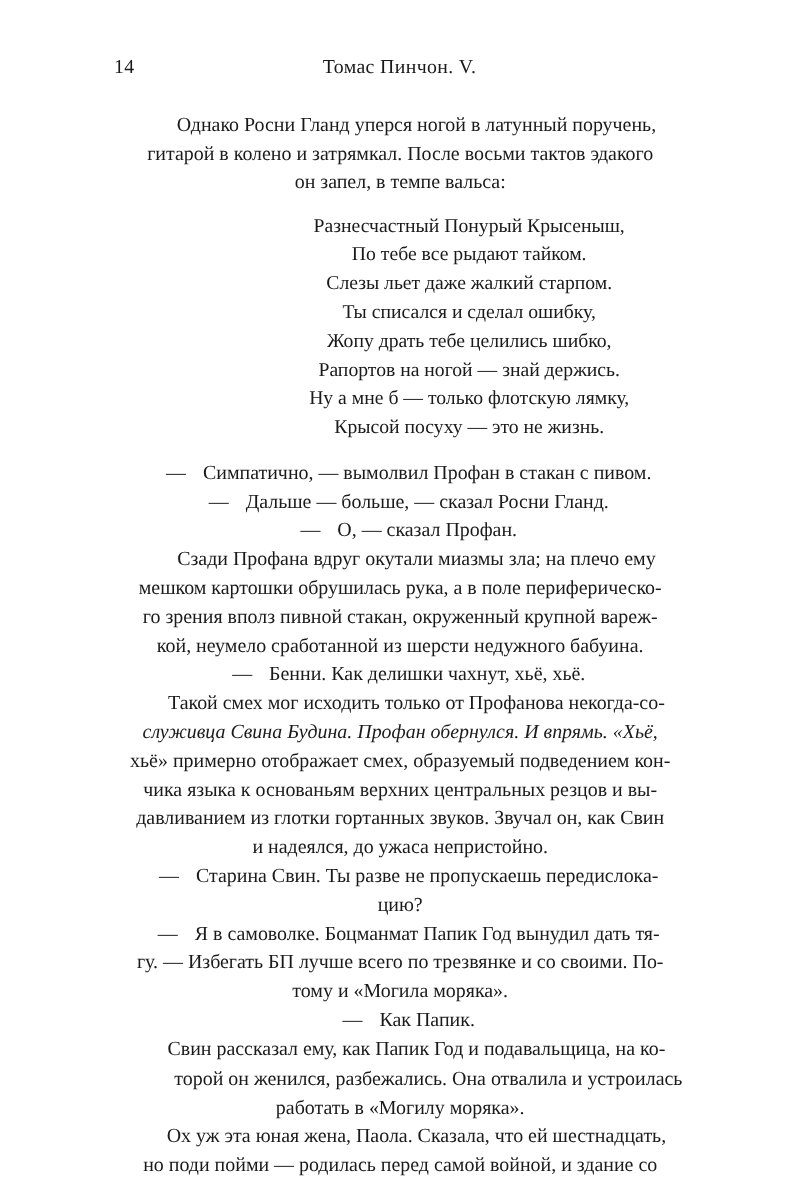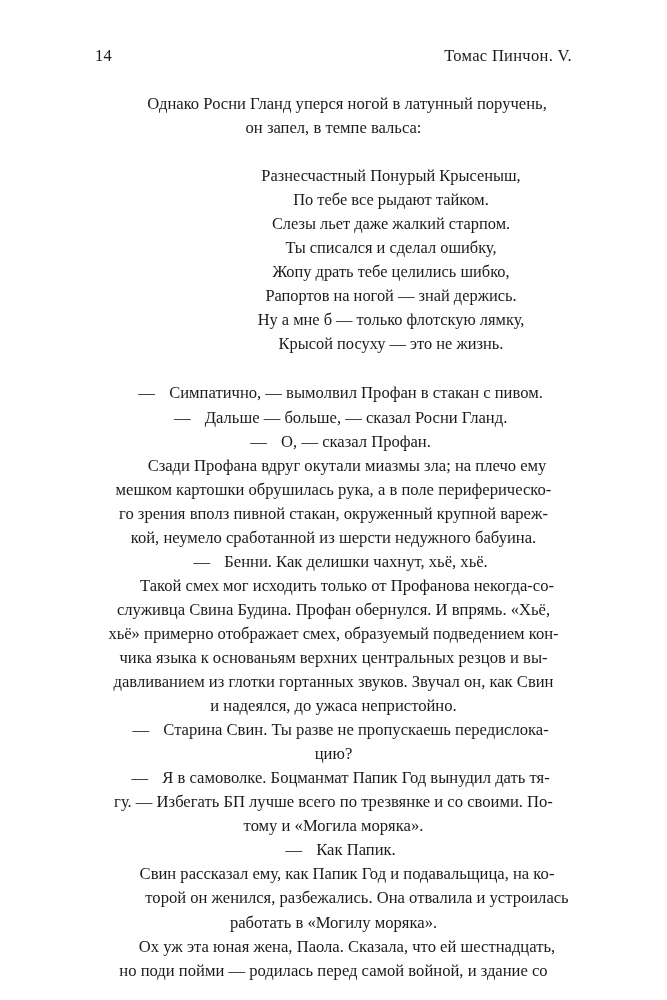--- a/index.html
+++ b/index.html
@@ -35,21 +35,21 @@
     display: flex;
     align-items: baseline;
   }
   .folio {
     font-size: 16.5px;
     line-height: 20px;
     letter-spacing: 0.2px;
   }
   .head-title {
     flex: 1;
-    text-align: right;
+    text-align: center;
     font-size: 16.5px;
     line-height: 20px;
     letter-spacing: 0.3px;
     margin-left: -18px;
   }
 
   
   .textblock {
     position: absolute;
     left: 95px;
@@ -67,21 +67,21 @@
 
   
   p.para {
     margin: 0;
   }
 
   .indent-first { padding-left: 27px; }
 
   
   .verse {
-    margin: 16px;
+    margin: 4px;
     padding-left: 115px;
   }
   .verse .line {
     font-size: 16.4px;
     line-height: 24.05px;
   }
 
   
   .dlg-dash { display: inline-block; width: 45px; }
 
@@ -95,20 +95,21 @@
 
   <div class="running-head">
     <div class="folio">14</div>
     <div class="head-title">Томас Пинчон. V.</div>
   </div>
 
   <div class="textblock">
 
     <p class="para">
       <span class="line indent-first" style="display: block;">Однако Росни Гланд уперся ногой в латунный поручень,</span>
+      <span class="line" style="display: block;">гитарой в колено и затрямкал. После восьми тактов эдакого</span>
       <span class="line">он запел, в темпе вальса:</span>
     </p>
 
     <div class="block-gap-sm"></div>
 
     <div class="verse">
       <span class="line">Разнесчастный Понурый Крысеныш,</span>
       <span class="line">По тебе все рыдают тайком.</span>
       <span class="line">Слезы льет даже жалкий старпом.</span>
       <span class="line">Ты списался и сделал ошибку,</span>
@@ -138,21 +139,21 @@
       <span class="line" style="display: block;">го зрения вполз пивной стакан, окруженный крупной вареж-</span>
       <span class="line">кой, неумело сработанной из шерсти недужного бабуина.</span>
     </p>
 
     <p class="para">
       <span class="line"><span class="dlg-dash">—</span><span>Бенни. Как делишки чахнут, хьё, хьё.</span></span>
     </p>
 
     <p class="para">
       <span class="line indent-first" style="display: block;">Такой смех мог исходить только от Профанова некогда-со-</span>
-      <span class="line" style="display: block;">служивца Свина Будина. Профан обернулся. И впрямь. «Хьё,</span>
+      <span class="line" style="display: block; font-style: italic;">служивца Свина Будина. Профан обернулся. И впрямь. «Хьё,</span>
       <span class="line" style="display: block;">хьё» примерно отображает смех, образуемый подведением кон-</span>
       <span class="line" style="display: block;">чика языка к основаньям верхних центральных резцов и вы-</span>
       <span class="line" style="display: block;">давливанием из глотки гортанных звуков. Звучал он, как Свин</span>
       <span class="line">и надеялся, до ужаса непристойно.</span>
     </p>
 
     <p class="para">
       <span class="line" style="display: block;"><span class="dlg-dash">—</span><span>Старина Свин. Ты разве не пропускаешь передислока-</span></span>
       <span class="line">цию?</span>
     </p>

